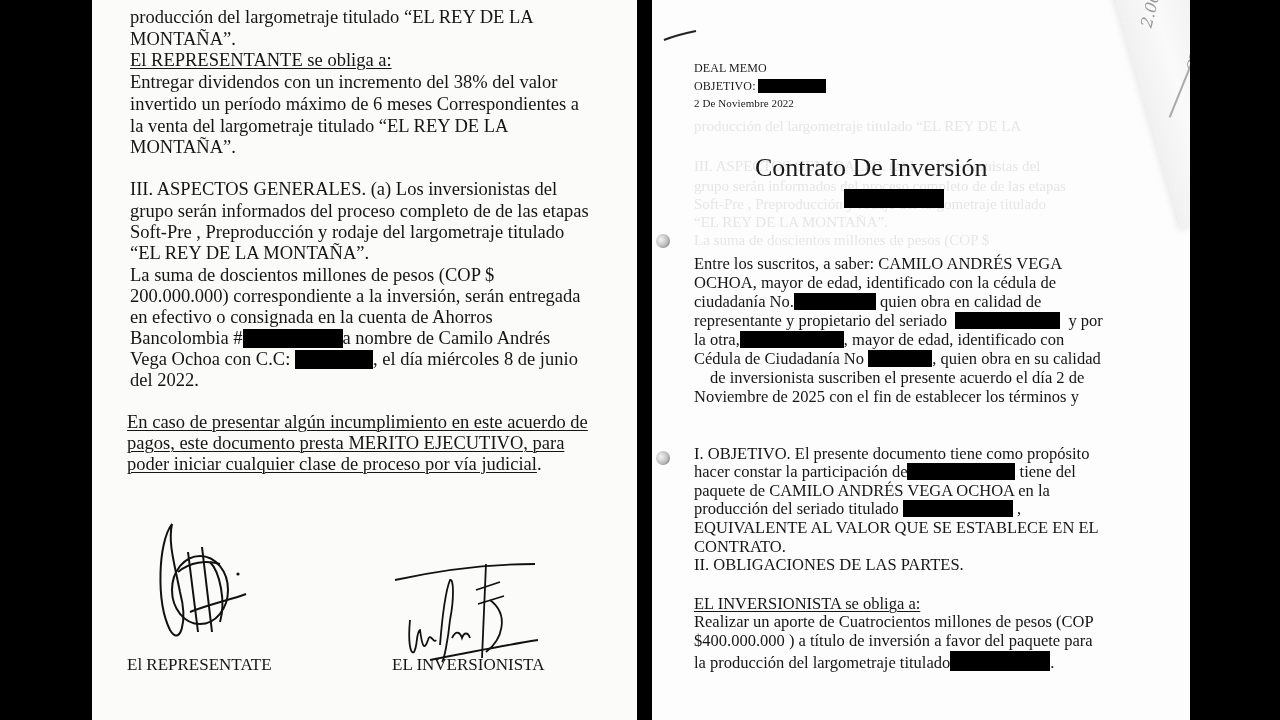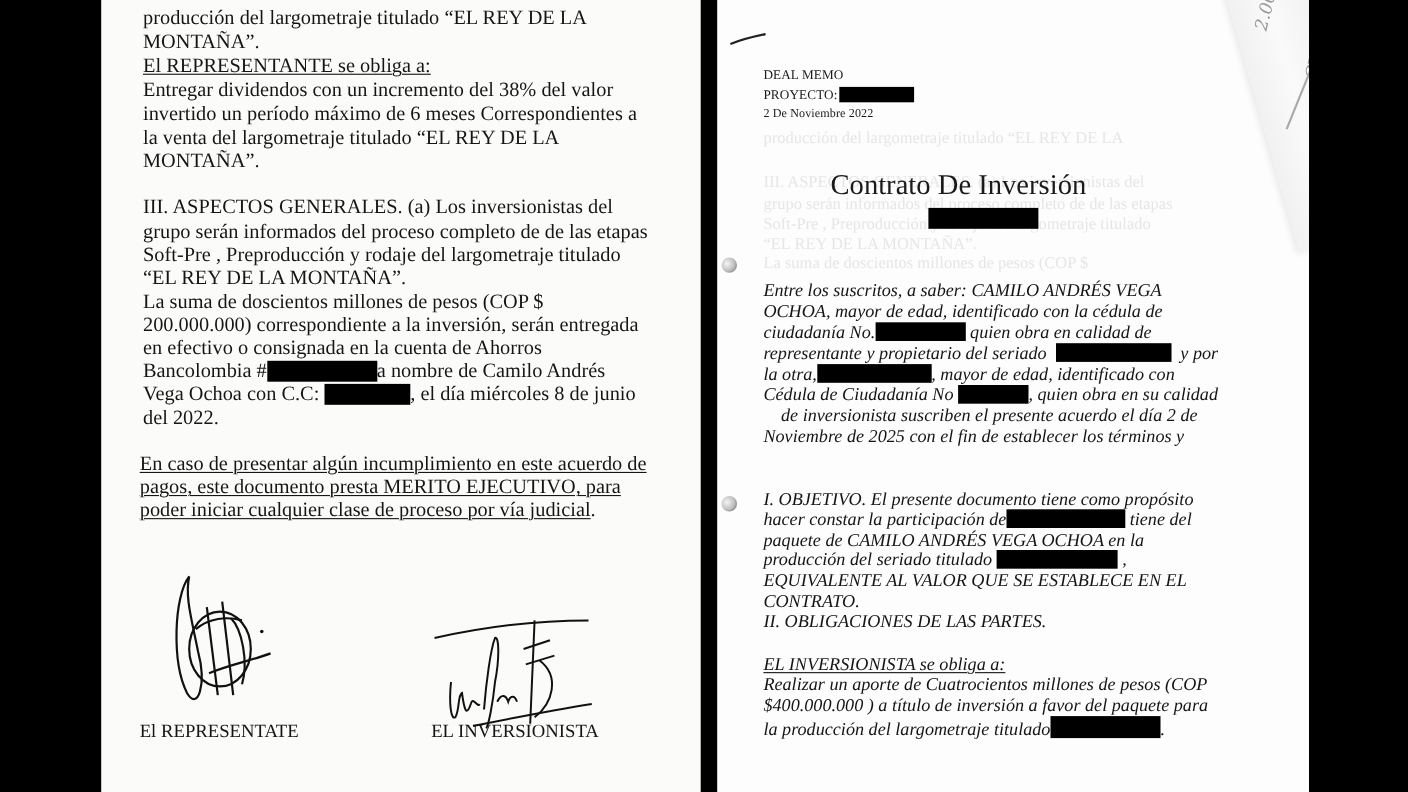--- a/index.html
+++ b/index.html
@@ -13,21 +13,21 @@
 
   .line { position: absolute; white-space: nowrap; font-size: 18.5px; line-height: 20px; color: #151515; }
   .u { text-decoration: underline; text-decoration-thickness: 1px; text-underline-offset: 2px; }
   .redact { display: inline-block; background: #000; height: 19px; vertical-align: -4px; }
 
   .sig-label { position: absolute; font-size: 17px; color: #151515; white-space: nowrap; }
 
   
   .memo { position: absolute; font-size: 12px; color: #1a1a1a; white-space: nowrap; letter-spacing: 0.1px; }
   .title { position: absolute; font-size: 26px; color: #1a1a1a; white-space: nowrap; }
-  .rline { position: absolute; white-space: nowrap; font-size: 16.5px; line-height: 18px; color: #151515; font-style: italic; }
+  .rline { position: absolute; white-space: nowrap; font-size: 16.5px; line-height: 18px; color: #151515; }
   .rredact { display: inline-block; background: #000; height: 17px; vertical-align: -3px; }
 
   .ghost { position: absolute; white-space: nowrap; font-size: 15px; color: #e6e6e6; }
 
   .hole {
     position: absolute; width: 14px; height: 14px; border-radius: 50%;
     background: radial-gradient(circle at 35% 40%, #f4f4f4 0%, #bdbdbd 55%, #555 100%);
   }
   .stamp-strip {
     position: absolute; left: 458px; top: -20px; width: 90px; height: 260px;
@@ -111,21 +111,21 @@
 
     <div style="position:absolute;left:6px;top:120px;width:70px;height:2px;background:#aaa;transform:rotate(-52deg);"></div>
   </div>
 
   <svg style="position:absolute;left:10px;top:28px;" width="40" height="16">
     <path d="M2 12 C12 8, 24 5, 34 3" stroke="#222" stroke-width="2" fill="none"></path>
   </svg>
 
   <div class="memo" style="left:42px;top:61px;">DEAL MEMO</div>
   <div class="memo" style="left:42px;top:79px;">
-    <span>PROYECTO:</span><span style="display:inline-block;width:68px;height:14px;background:#000;vertical-align:-3px;margin-left:2px;"></span>
+    <span>OBJETIVO:</span><span style="display:inline-block;width:68px;height:14px;background:#000;vertical-align:-3px;margin-left:2px;"></span>
   </div>
   <div class="memo" style="left:42px;top:97px;font-size:11px;">2 De Noviembre 2022</div>
 
   <div class="title" style="left:103px;top:153px;">Contrato De Inversión</div>
   <div style="position:absolute;left:192px;top:189px;width:100px;height:19px;background:#000;"></div>
 
   <div class="hole" style="left:4px;top:234px;"></div>
   <div class="hole" style="left:4px;top:451px;"></div>
 
   <div class="rline" style="left:42px;top:255px;">Entre los suscritos, a saber: CAMILO ANDRÉS  VEGA</div>

